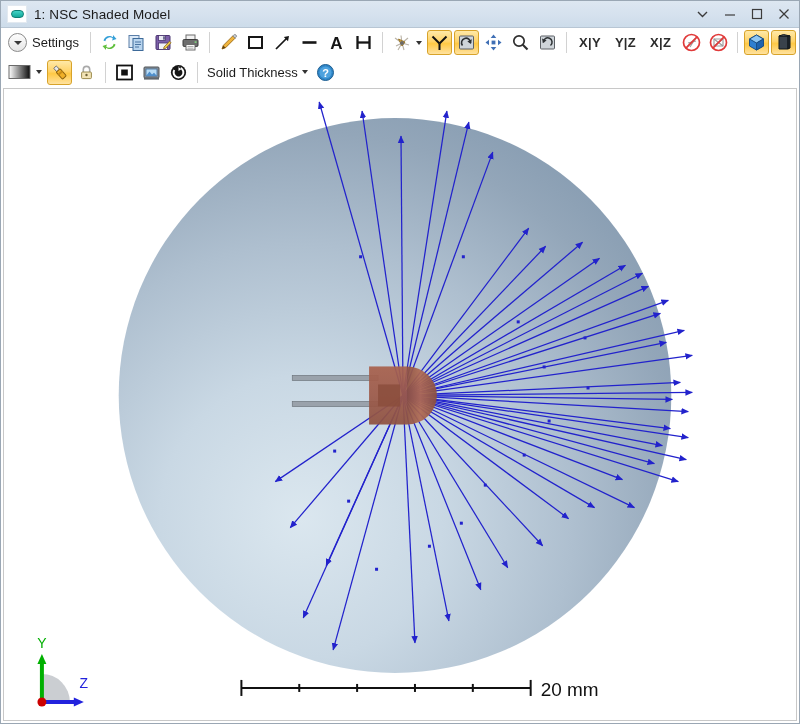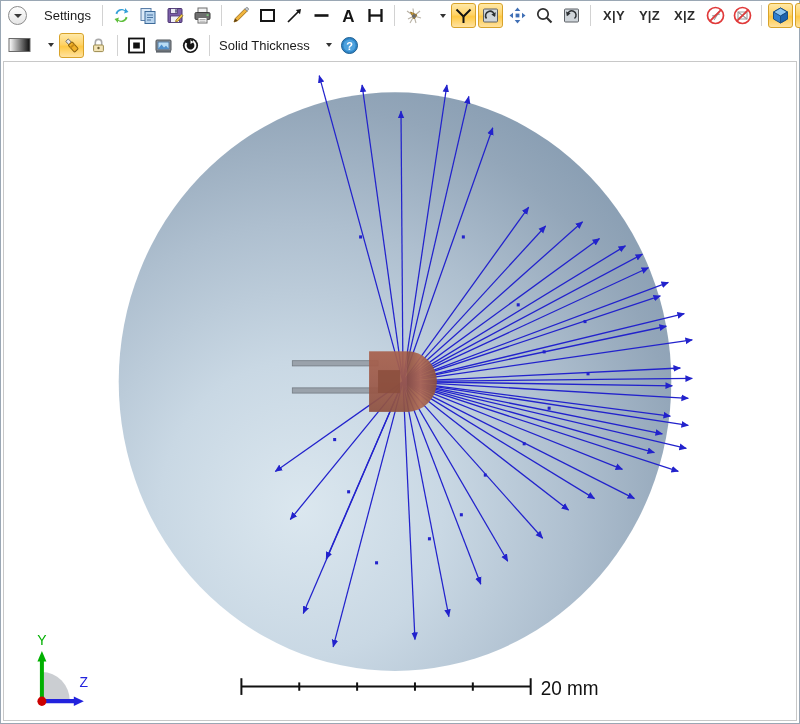--- a/index.html
+++ b/index.html
@@ -66,21 +66,21 @@
   .toolbar.row2{height:31px;min-height:31px;border-bottom:1px solid #ffffff;}
   .sep{
     width:1px;height:21px;background:#d2d2d2;
     margin:0 5px;flex:0 0 auto;
   }
   .tool{
     height:25px;min-width:25px;
     display:flex;align-items:center;justify-content:center;
     margin:16px 1px;padding:0 2px;
     box-sizing:border-box;border:1px solid transparent;border-radius:3px;
-    cursor:default;flex:0 0 auto;gap:12px;
+    cursor:default;flex:0 0 auto;
   }
   .tool.active{
     border:1px solid #d8a32a;
     background:linear-gradient(to bottom,#ffe9a8,#ffd369 45%,#ffc945 55%,#ffe2a0);
     border-radius:3px;
   }
   .tool svg{display:block;}
   .caret{
     width:0;height:0;margin-left:4px;
     border-left:3.5px solid transparent;border-right:3.5px solid transparent;
@@ -120,20 +120,49 @@
 
   .scale-label{
     font-size:19px;fill:#111;
   }
 </style>
 </head>
 <body>
 
 <div class="window">
 
+  <div class="titlebar">
+    <div class="title-icon">
+      <div class="cap"></div>
+    </div>
+    <div class="title-text">1: NSC Shaded Model</div>
+    <div class="title-ctrls">
+      <div class="tbtn">
+        <svg width="11" height="8" viewBox="0 0 11 8">
+            <path d="M1 2 L5.5 6.5 L10 2" fill="none" stroke="#3c3c3c" stroke-width="1.4"></path>
+          </svg>
+      </div>
+      <div class="tbtn">
+        <svg width="12" height="10" viewBox="0 0 12 10">
+            <line x1="1" y1="6" x2="11" y2="6" stroke="#3c3c3c" stroke-width="1.2"></line>
+          </svg>
+      </div>
+      <div class="tbtn">
+        <svg width="12" height="12" viewBox="0 0 12 12">
+            <rect x="1.5" y="1.5" width="9" height="9" fill="none" stroke="#3c3c3c" stroke-width="1.2"></rect>
+          </svg>
+      </div>
+      <div class="tbtn">
+        <svg width="12" height="12" viewBox="0 0 12 12">
+            <line x1="1.5" y1="1.5" x2="10.5" y2="10.5" stroke="#3c3c3c" stroke-width="1.3"></line>
+            <line x1="10.5" y1="1.5" x2="1.5" y2="10.5" stroke="#3c3c3c" stroke-width="1.3"></line>
+          </svg>
+      </div>
+    </div>
+  </div>
 
   <div class="toolbar row1">
 
     <div class="tool settings-btn">
       <span class="ring">
           <span class="chev"></span>
         </span>
       <span class="tool-label">Settings</span>
     </div>
 

